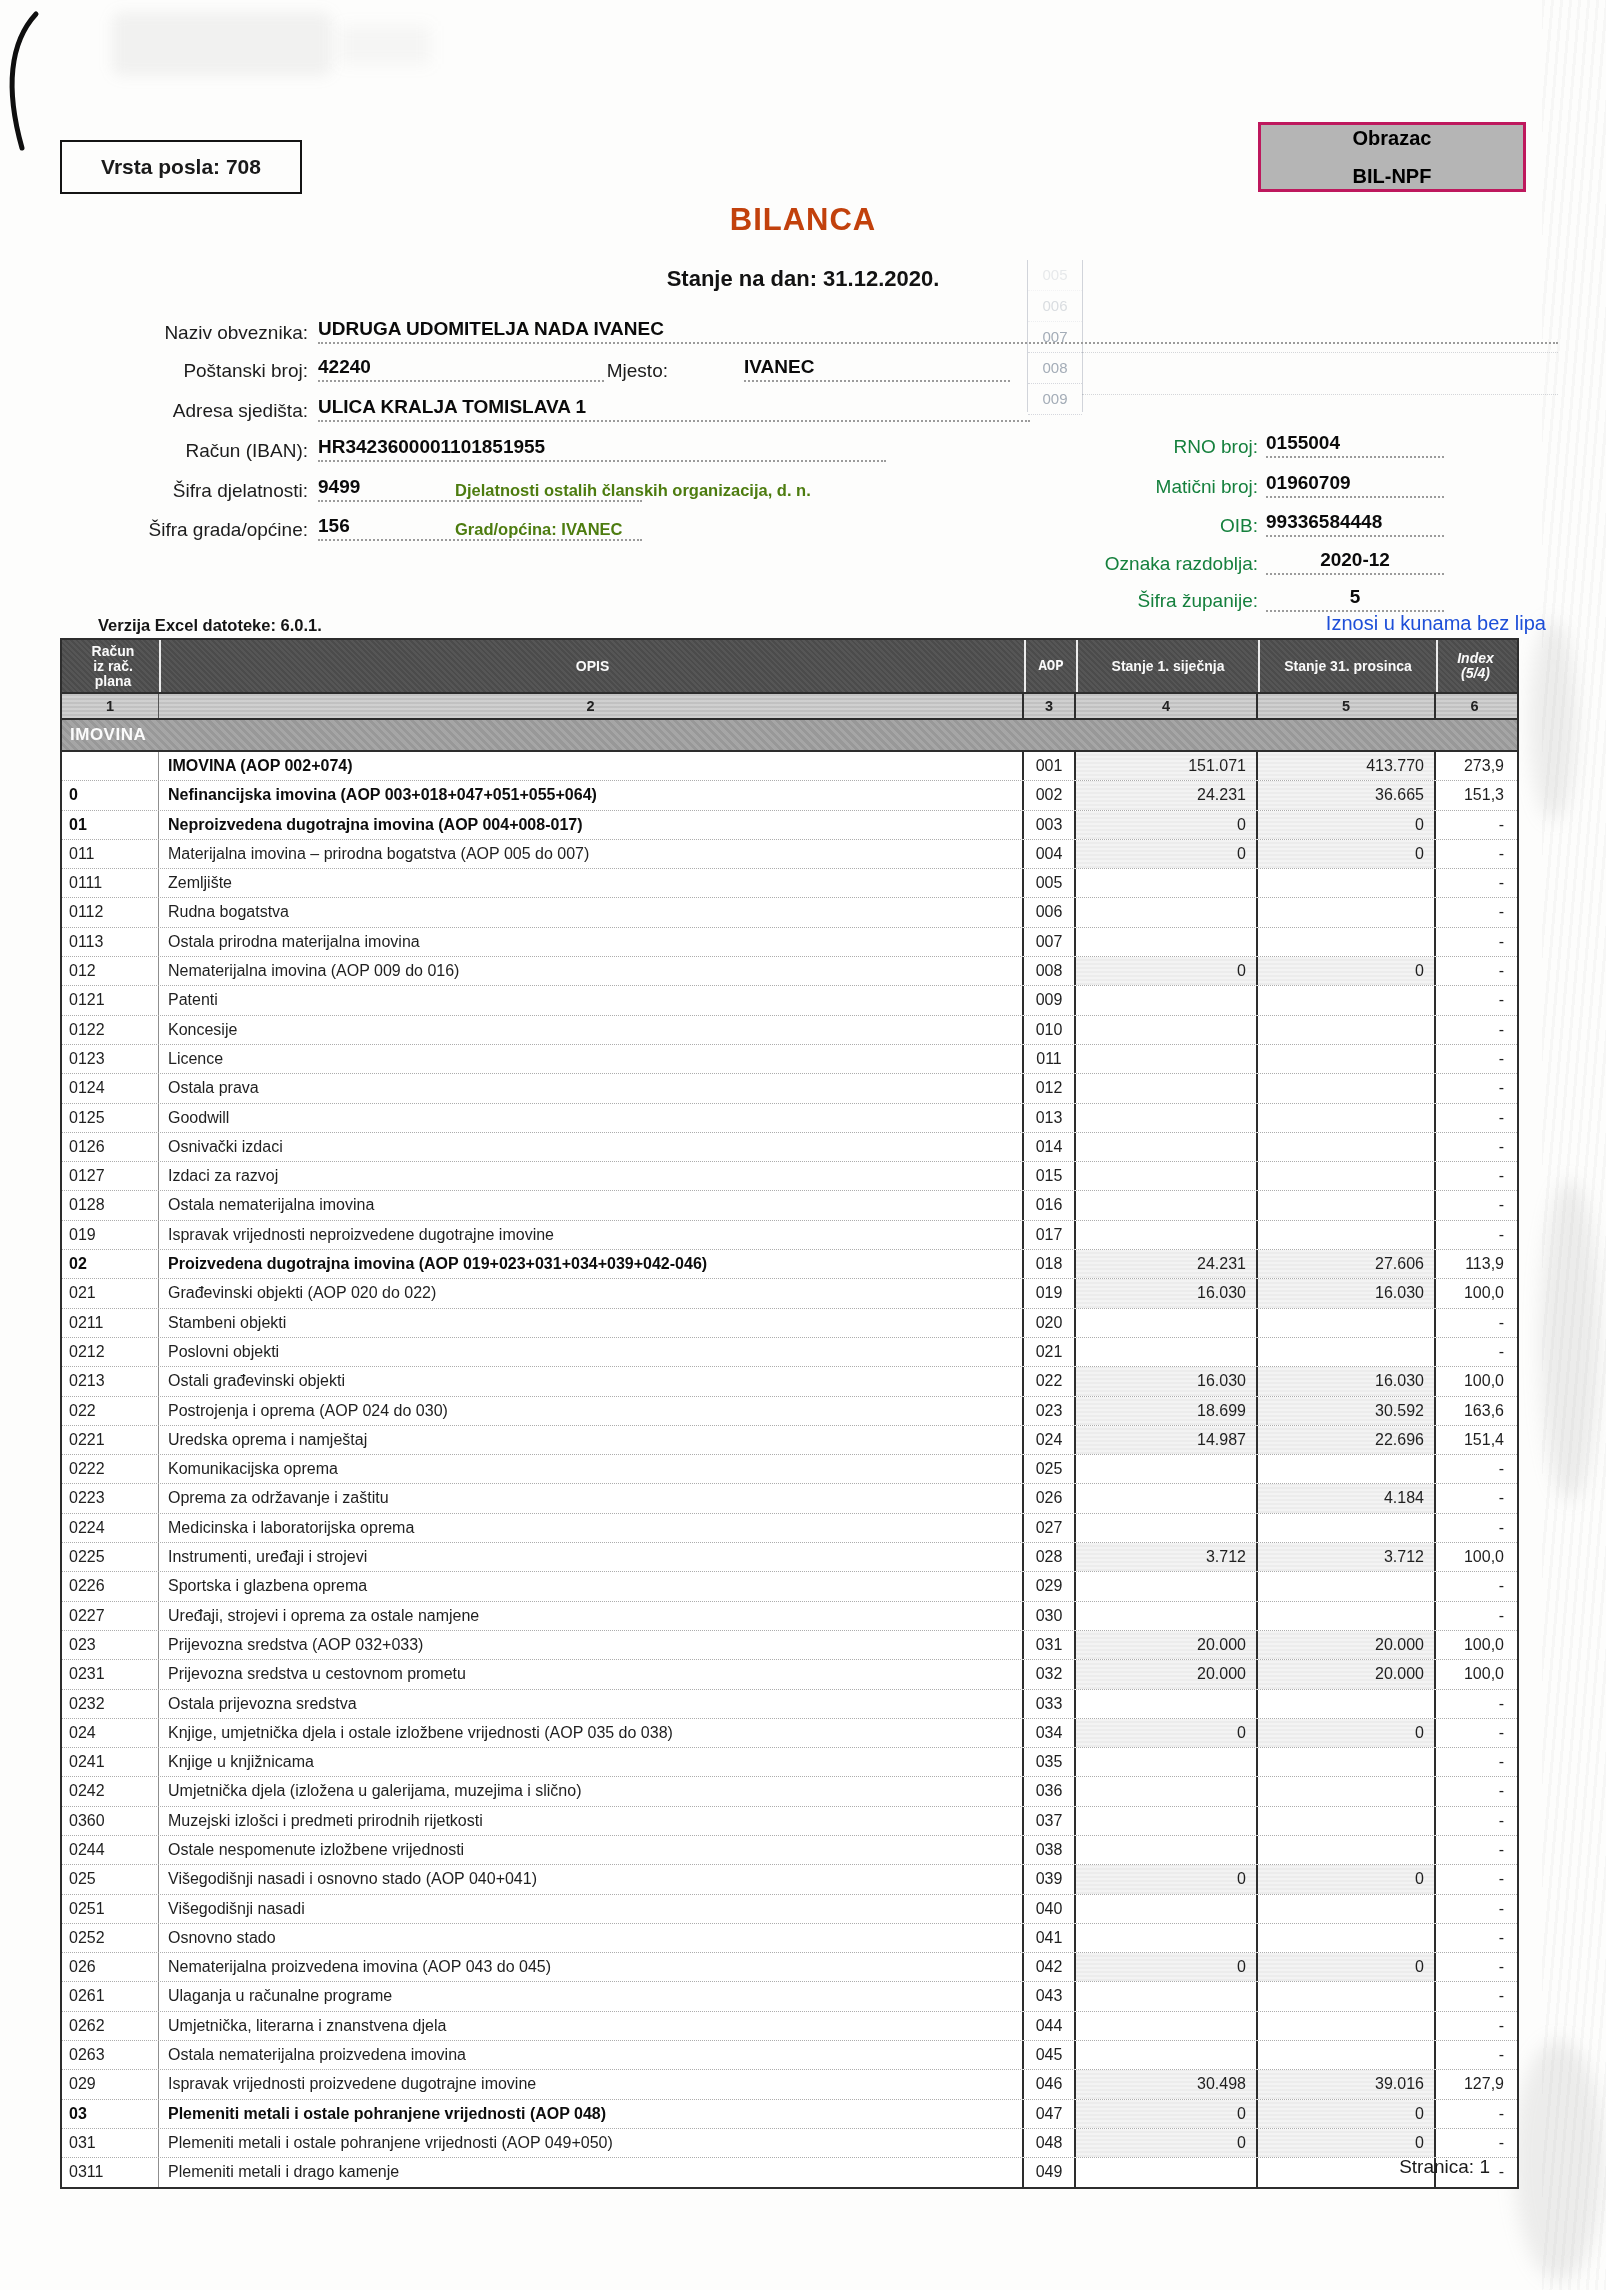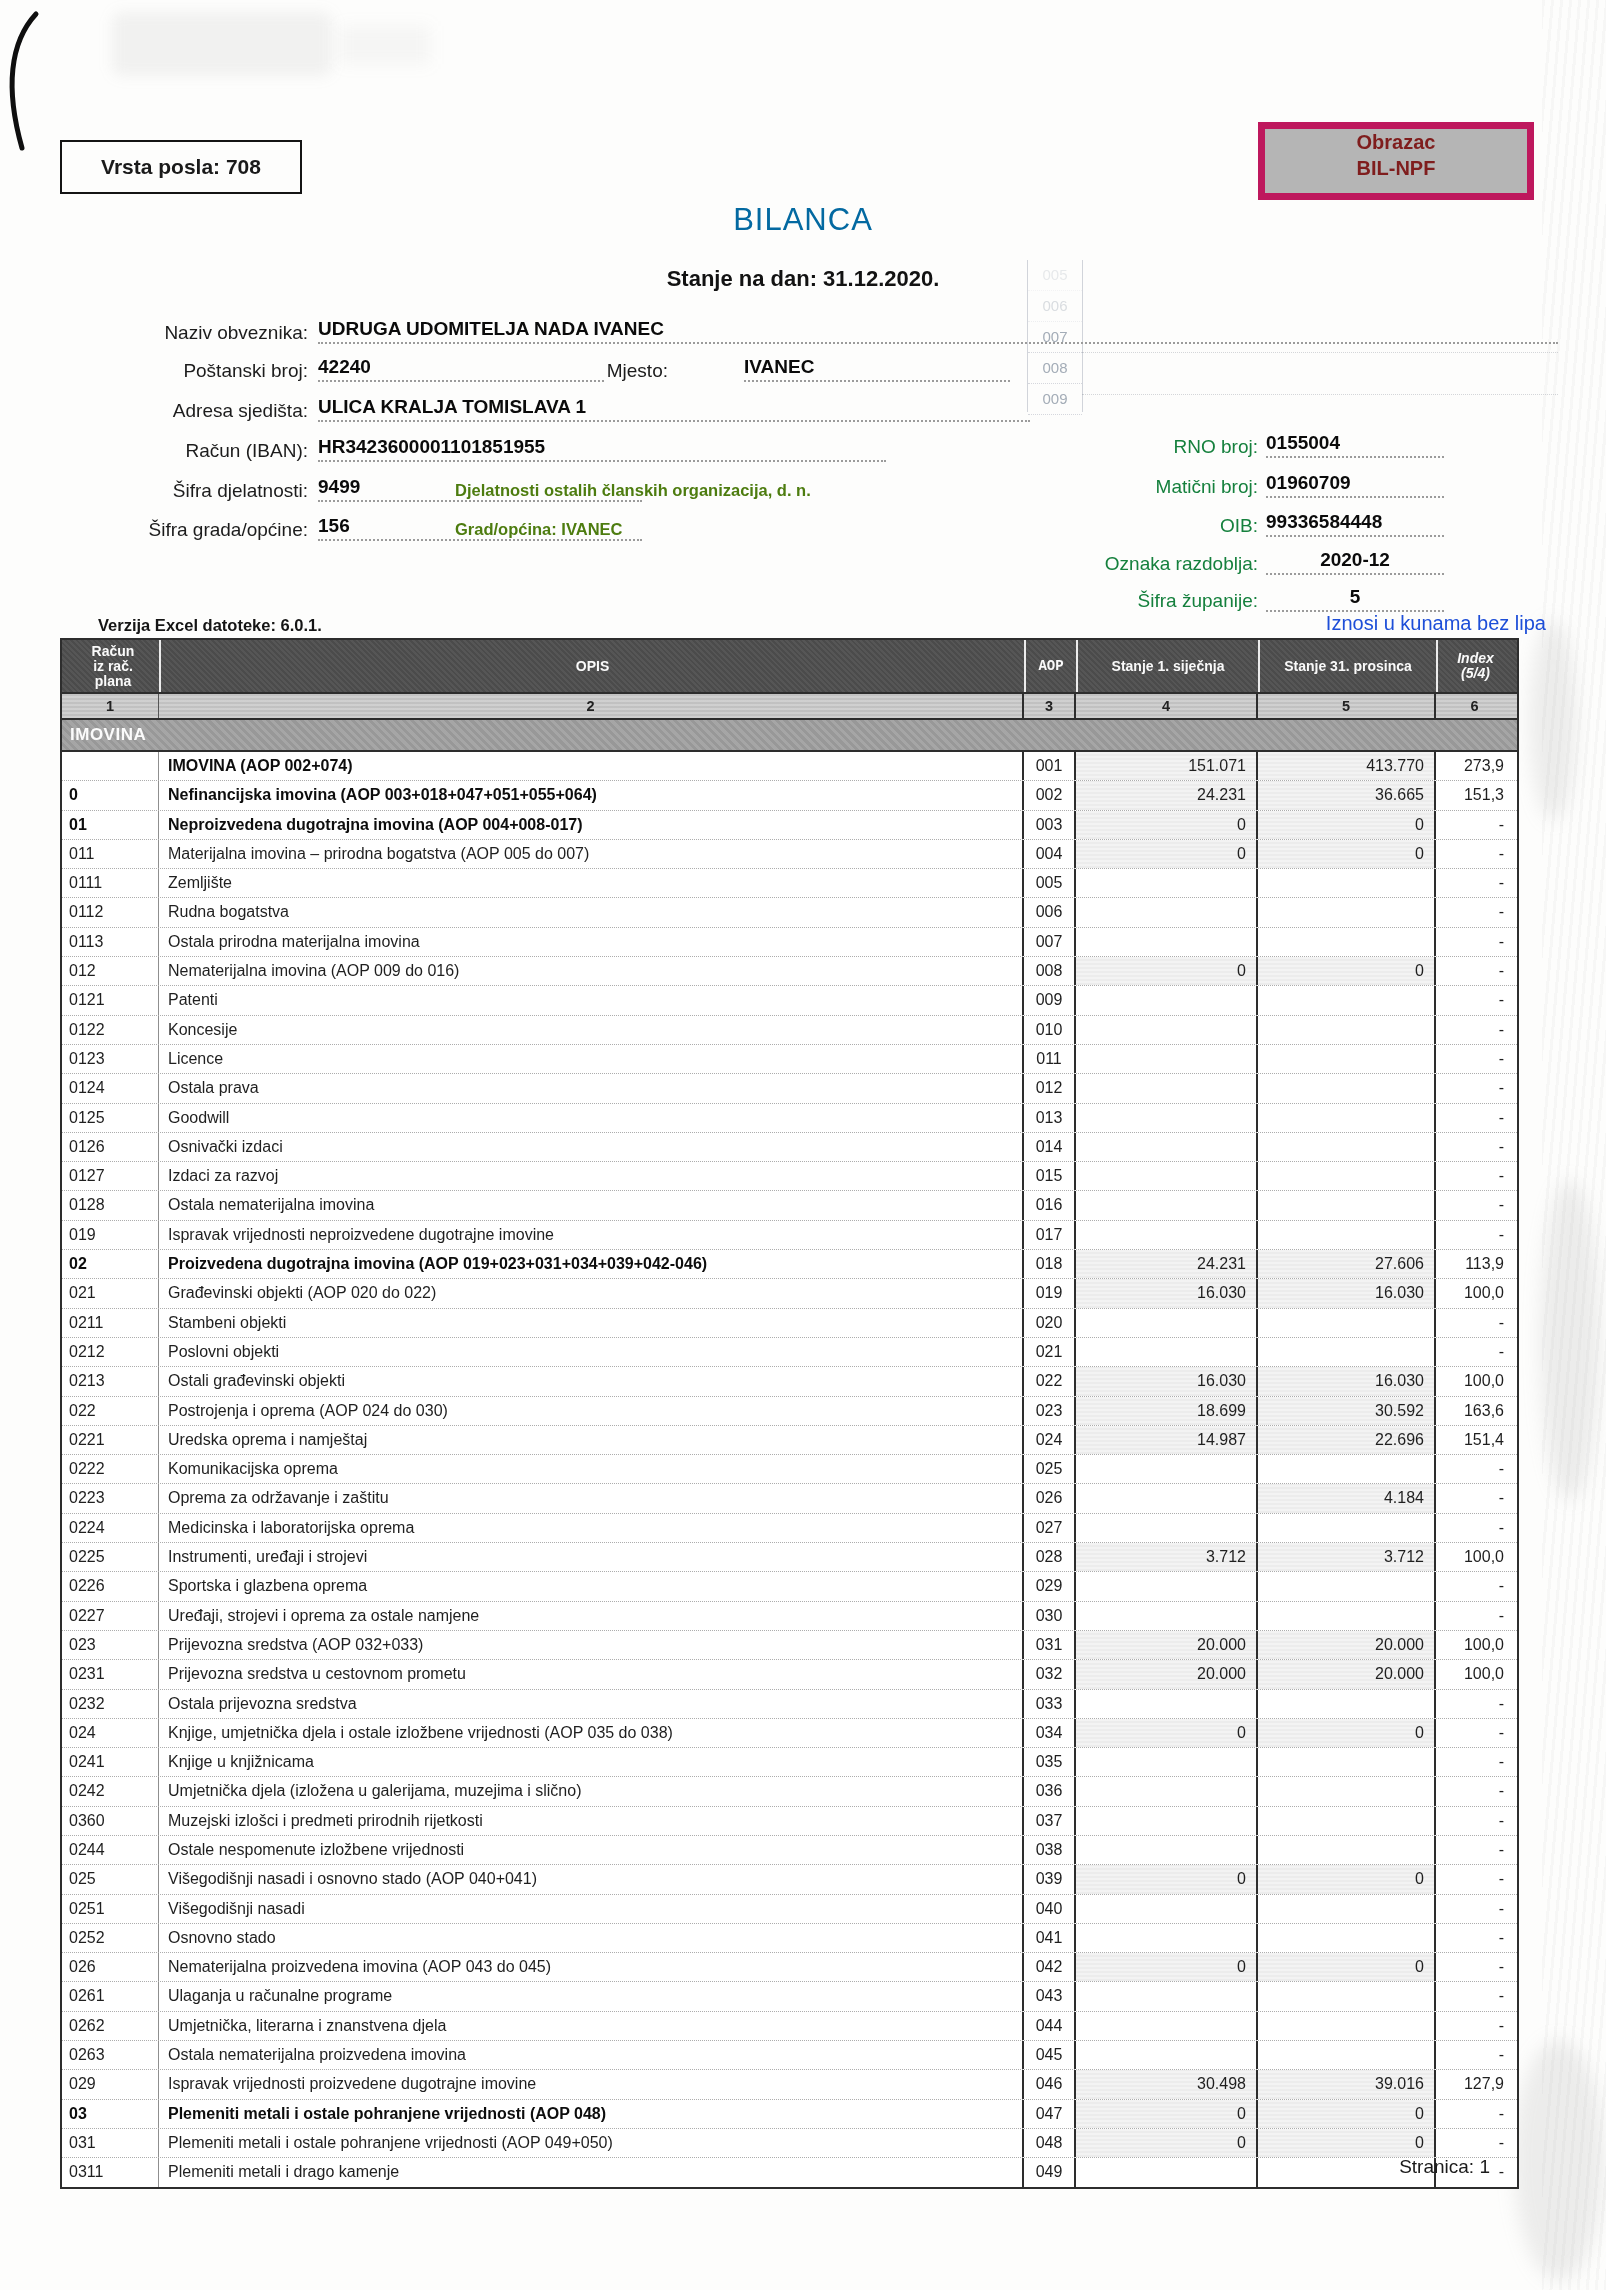--- a/index.html
+++ b/index.html
@@ -18,24 +18,24 @@
   
   .ghost-col{position:absolute;left:1027px;top:260px;width:54px;height:152px;
     border-left:1px solid rgba(110,120,140,.30);border-right:1px solid rgba(110,120,140,.30);}
   .ghost-col .g{height:30px;line-height:30px;text-align:center;font-size:15px;color:rgba(90,105,125,.55);border-bottom:1px dotted rgba(110,120,140,.28);}
   .ghost-col .g.f1{opacity:.25}.ghost-col .g.f2{opacity:.4}
   .ghost-hline{position:absolute;height:0;border-top:1px dotted rgba(120,125,135,.30);}
 
   
   .vrsta-box{position:absolute;left:60px;top:140px;width:238px;height:50px;border:2.5px solid #141414;
     display:flex;align-items:center;justify-content:center;font-weight:bold;font-size:21px;}
-  .obrazac-box{position:absolute;left:1258px;top:122px;width:262px;height:64px;border:7px solid #be185d;
-    background:#b5b5b5;display:flex;flex-direction:column;align-items:center;justify-content:flex-start;font-weight:bold;font-size:20px;line-height:26px;color:#7f1d1d;}
-
-  .doc-title{position:absolute;left:553px;top:202px;width:500px;text-align:center;font-size:31px;font-weight:normal;letter-spacing:1px;color:#0369a1;}
+  .obrazac-box{position:absolute;left:1258px;top:122px;width:262px;height:64px;border:3px solid #be185d;
+    background:#b5b5b5;display:flex;flex-direction:column;align-items:center;justify-content:space-between;font-weight:bold;font-size:20px;line-height:26px;color:#000000;}
+
+  .doc-title{position:absolute;left:553px;top:202px;width:500px;text-align:center;font-size:31px;font-weight:bold;letter-spacing:1px;color:#c2410c;}
   .doc-subtitle{position:absolute;left:553px;top:266px;width:500px;text-align:center;font-size:22px;font-weight:bold;color:#121212;}
 
   
   .flabel{position:absolute;font-size:19px;color:#1c1c1c;text-align:right;width:262px;left:46px;}
   .rlabel{position:absolute;font-size:19px;color:#15803d;text-align:right;width:230px;left:1028px;}
   .fvalue{position:absolute;font-weight:bold;font-size:19px;color:#0b0b0b;border-bottom:2px dotted #9b9b9b;padding-bottom:2px;white-space:nowrap;}
   .fvalue.center{text-align:center;}
   .fnote{position:absolute;font-weight:bold;font-size:16.5px;color:#4d7c0f;white-space:nowrap;}
   .amounts-note{position:absolute;left:1186px;top:612px;width:360px;text-align:right;font-weight:normal;font-size:20px;color:#1d4ed8;}
   .version-note{position:absolute;left:98px;top:616px;font-weight:bold;font-size:16.5px;color:#151515;}

